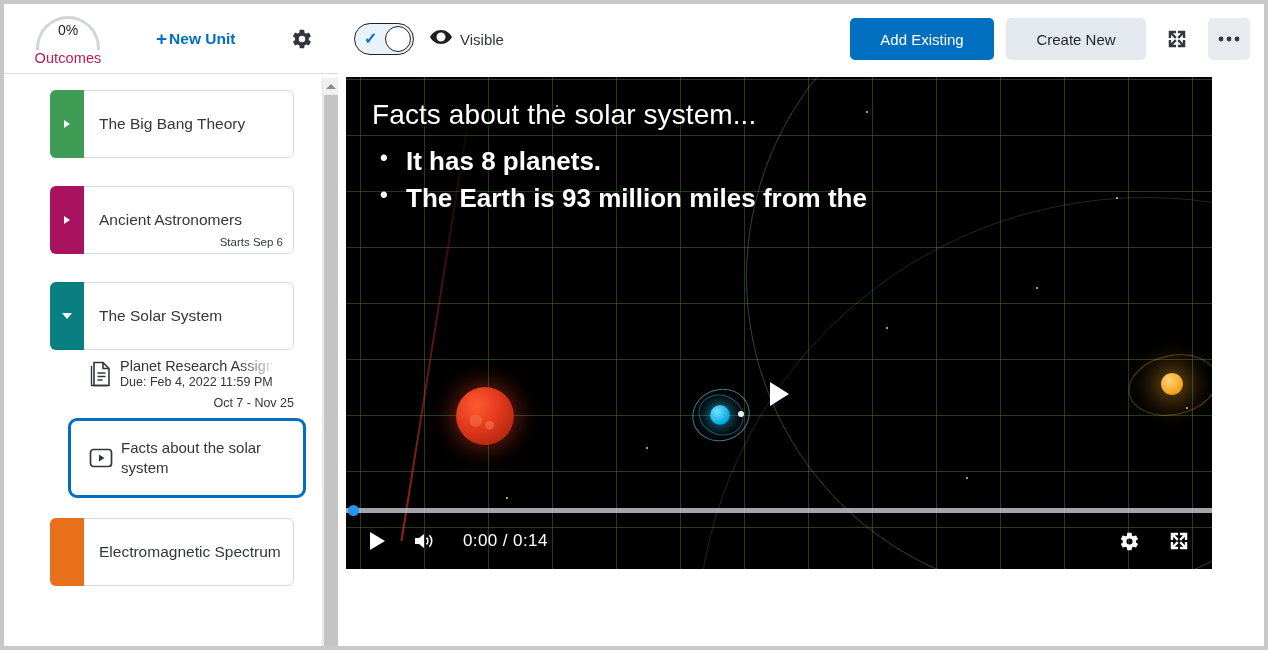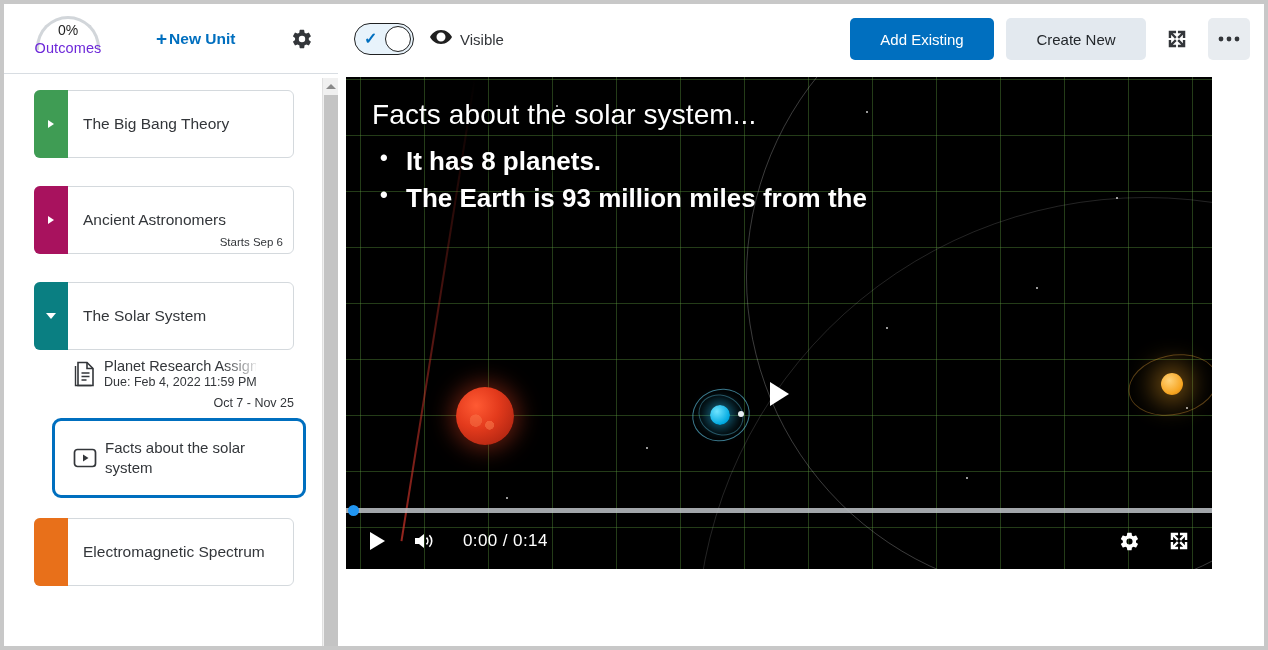--- a/index.html
+++ b/index.html
@@ -45,43 +45,43 @@
     border-bottom: none;
     border-radius: 34px 34px 0 0;
   }
   .outcome-pct {
     position: relative; z-index: 2;
     margin-top: 14px;
     font-size: 14px; color: #1f1f1f; font-weight: 400;
   }
   .outcome-label {
     position: relative; z-index: 2;
-    margin-top: 2px;
-    font-size: 14.5px; color: #6d28d9; font-weight: 400;
+    margin-top: 12px;
+    font-size: 14.5px; color: #be185d; font-weight: 400;
     letter-spacing: .1px;
   }
   .new-unit {
     margin-left: 36px;
     font-size: 15.5px; color: #006fbf; font-weight: bold;
     display: flex; align-items: center; gap: 2px;
     cursor: pointer;
   }
   .new-unit .plus { font-size: 19px; font-weight: bold; line-height: 1; }
   .gear-btn {
     margin-left: 54px;
     width: 26px; height: 26px;
     display: flex; align-items: center; justify-content: center;
     cursor: pointer;
   }
 
   
   #unit-list {
     position: relative;
     height: 572px;
-    padding: 16px 0 0 0;
+    padding: 16px 0 0 16px;
     overflow: hidden;
   }
   .unit-card {
     position: relative;
     margin: 0 44px 0 30px;
     height: 68px;
     background: #fff;
     border: 1px solid #d4d9dd;
     border-radius: 6px;
     display: flex; align-items: center;

